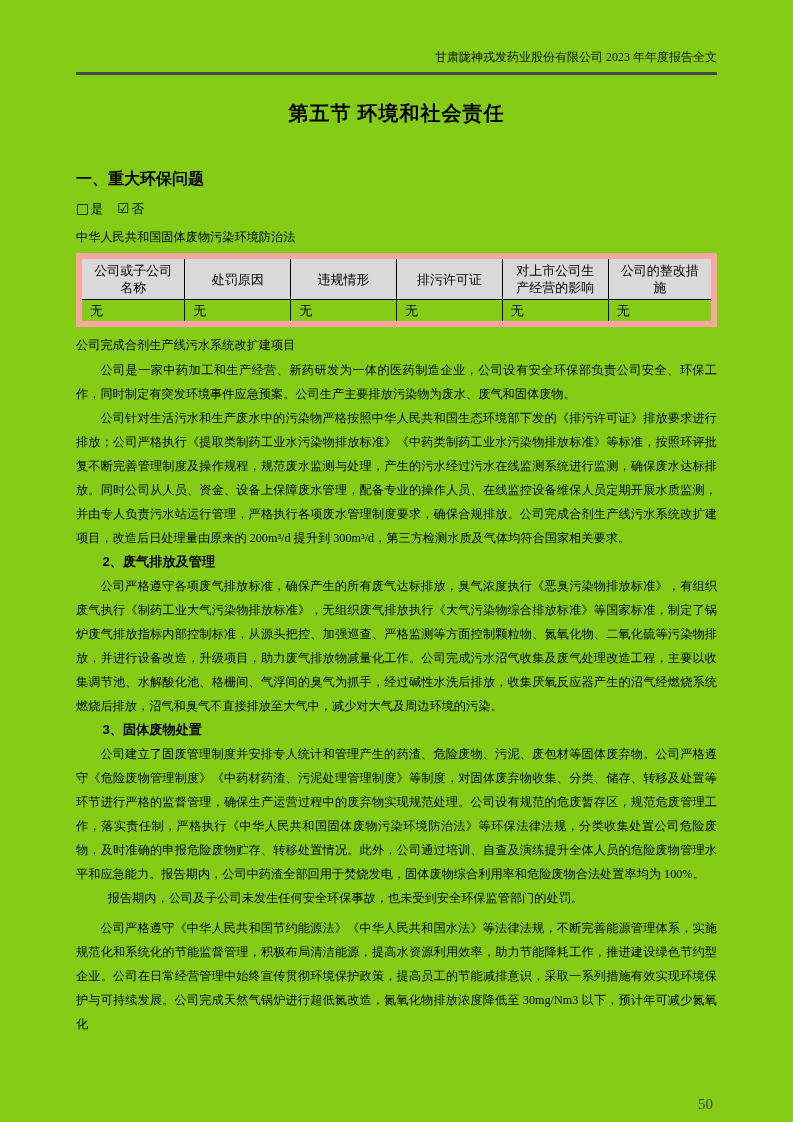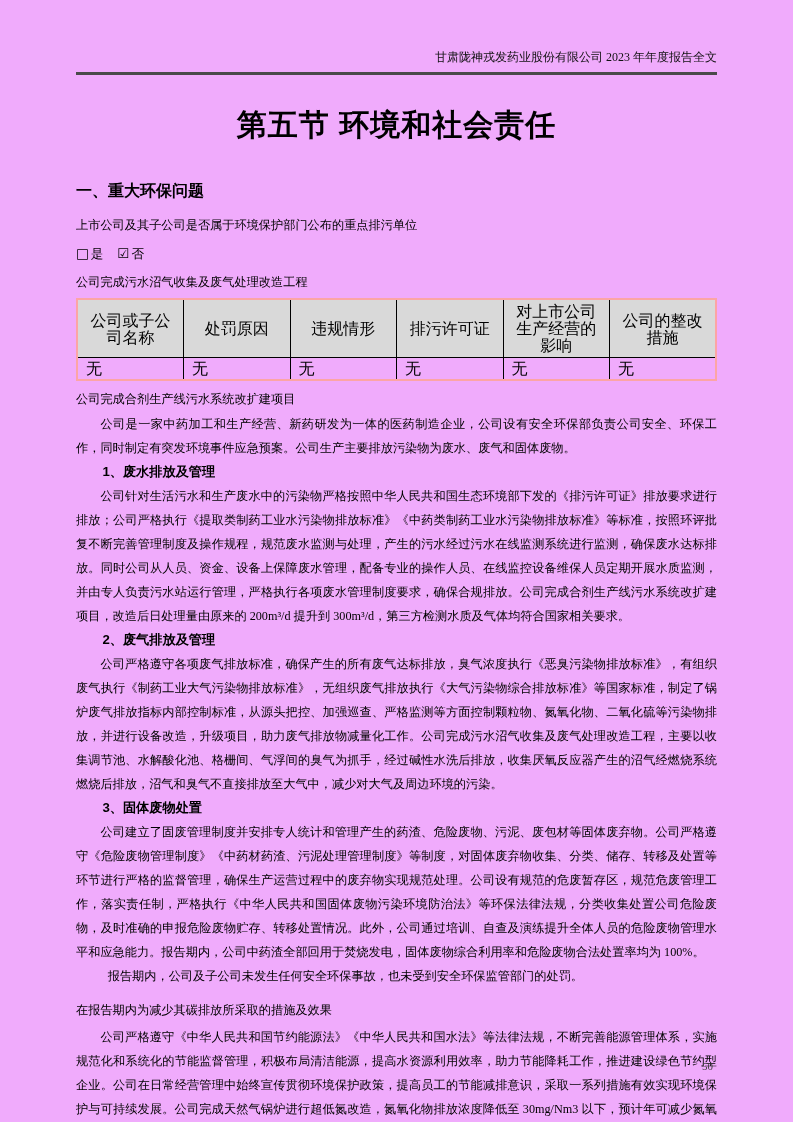--- a/index.html
+++ b/index.html
@@ -1,49 +1,49 @@
 <!DOCTYPE html>
 <html><head>
 <meta charset="utf-8">
 <style>
   html,body { margin:0; padding:0; background:#e8e8e8; }
   .page {
     position:relative;
     width:793px; height:1122px;
     margin:0 auto;
-    background:#f0abfc;
+    background:#84cc16;
     box-sizing:border-box;
     padding:50px 76px 0 76px;
     font-family:"Liberation Serif","DejaVu Serif",serif;
     color:#000;
     overflow:hidden;
   }
   .doc-header { text-align:right; font-size:12px; line-height:14px; color:#111; }
   .header-rule { border:none; border-top:3px solid #4a4a4a; margin:8px 0 0 0; }
   .chapter-title {
-    margin:36px 0 0 0; text-align:center;
-    font-family:Liberation Sans, sans-serif;
-    font-weight:bold; font-size:30px; line-height:28px; letter-spacing:1px;
+    margin:24px 0 0 0; text-align:center;
+    font-family:Liberation Serif, serif;
+    font-weight:bold; font-size:20px; line-height:28px; letter-spacing:1px;
   }
   .section-heading {
     margin:42px 0 0 0;
     font-family:"Liberation Sans","DejaVu Sans",sans-serif;
     font-weight:bold; font-size:16px; line-height:20px;
   }
   .plain { margin:16px 0 0 0; font-size:12.2px; line-height:17px; }
   .plain.tight { margin-top:10px; }
   .plain.gap-top { margin-top:14px; }
   .cb-row { margin:9px 0 0 0; font-size:12.6px; line-height:20px; }
   .cb-item { margin-right:14px; }
   .cb-box { font-family:"DejaVu Sans",sans-serif; font-size:13.5px; margin-right:2px; }
   .penalty-table {
     width:100%; margin-top:7px;
     border-collapse:collapse;
-    border:2px solid #fca5a5;
-    font-size:16px;
+    border:6px solid #fca5a5;
+    font-size:13px;
     table-layout:fixed;
   }
   .penalty-table th {
     background:#d9d9d9;
     border:1px solid #000;
     font-weight:normal;
     text-align:center;
     padding:3px 8px;
     line-height:17px;
   }
@@ -60,45 +60,44 @@
     text-align:justify; text-indent:2em;
   }
   .para.deep-indent { text-indent:2.6em; }
   .sub-heading {
     margin:0; text-indent:2em;
     font-family:"Liberation Sans","DejaVu Sans",sans-serif;
     font-weight:bold; font-size:13.2px; line-height:24px;
   }
   .carbon-para { margin-top:6px; }
   .page-number {
-    position:absolute; top:1060px; right:80px;
-    font-size:11px; color:#444;
+    position:absolute; top:1096px; right:80px;
+    font-size:15px; color:#444;
   }
 </style>
 </head>
 <body>
 
 <div class="page">
 
   <div class="doc-header">
     <span>甘肃陇神戎发药业股份有限公司 2023 年年度报告全文</span>
   </div>
   <hr class="header-rule">
 
   <h1 class="chapter-title">第五节 环境和社会责任</h1>
 
   <h2 class="section-heading">一、重大环保问题</h2>
 
-  <p class="plain">上市公司及其子公司是否属于环境保护部门公布的重点排污单位</p>
 
   <div class="cb-row">
     <span class="cb-item"><span class="cb-box">□</span><span>是</span></span><span class="cb-item"><span class="cb-box">☑</span><span>否</span></span>
   </div>
 
-  <p class="plain tight">公司完成污水沼气收集及废气处理改造工程</p>
+  <p class="plain tight">中华人民共和国固体废物污染环境防治法</p>
 
   <table class="penalty-table">
     <thead>
       <tr>
         <th>公司或子公司名称</th>
         <th>处罚原因</th>
         <th>违规情形</th>
         <th>排污许可证</th>
         <th>对上市公司生产经营的影响</th>
         <th>公司的整改措施</th>
@@ -114,32 +113,30 @@
         <td>无</td>
       </tr>
     </tbody>
   </table>
 
   <p class="plain tight">公司完成合剂生产线污水系统改扩建项目</p>
 
   <div class="body-text">
     <p class="para">公司是一家中药加工和生产经营、新药研发为一体的医药制造企业，公司设有安全环保部负责公司安全、环保工作，同时制定有突发环境事件应急预案。公司生产主要排放污染物为废水、废气和固体废物。</p>
 
-    <h3 class="sub-heading">1、废水排放及管理</h3>
     <p class="para">公司针对生活污水和生产废水中的污染物严格按照中华人民共和国生态环境部下发的《排污许可证》排放要求进行排放；公司严格执行《提取类制药工业水污染物排放标准》《中药类制药工业水污染物排放标准》等标准，按照环评批复不断完善管理制度及操作规程，规范废水监测与处理，产生的污水经过污水在线监测系统进行监测，确保废水达标排放。同时公司从人员、资金、设备上保障废水管理，配备专业的操作人员、在线监控设备维保人员定期开展水质监测，并由专人负责污水站运行管理，严格执行各项废水管理制度要求，确保合规排放。公司完成合剂生产线污水系统改扩建项目，改造后日处理量由原来的 200m³/d 提升到 300m³/d，第三方检测水质及气体均符合国家相关要求。</p>
 
     <h3 class="sub-heading">2、废气排放及管理</h3>
     <p class="para">公司严格遵守各项废气排放标准，确保产生的所有废气达标排放，臭气浓度执行《恶臭污染物排放标准》，有组织废气执行《制药工业大气污染物排放标准》，无组织废气排放执行《大气污染物综合排放标准》等国家标准，制定了锅炉废气排放指标内部控制标准，从源头把控、加强巡查、严格监测等方面控制颗粒物、氮氧化物、二氧化硫等污染物排放，并进行设备改造，升级项目，助力废气排放物减量化工作。公司完成污水沼气收集及废气处理改造工程，主要以收集调节池、水解酸化池、格栅间、气浮间的臭气为抓手，经过碱性水洗后排放，收集厌氧反应器产生的沼气经燃烧系统燃烧后排放，沼气和臭气不直接排放至大气中，减少对大气及周边环境的污染。</p>
 
     <h3 class="sub-heading">3、固体废物处置</h3>
     <p class="para">公司建立了固废管理制度并安排专人统计和管理产生的药渣、危险废物、污泥、废包材等固体废弃物。公司严格遵守《危险废物管理制度》《中药材药渣、污泥处理管理制度》等制度，对固体废弃物收集、分类、储存、转移及处置等环节进行严格的监督管理，确保生产运营过程中的废弃物实现规范处理。公司设有规范的危废暂存区，规范危废管理工作，落实责任制，严格执行《中华人民共和国固体废物污染环境防治法》等环保法律法规，分类收集处置公司危险废物，及时准确的申报危险废物贮存、转移处置情况。此外，公司通过培训、自查及演练提升全体人员的危险废物管理水平和应急能力。报告期内，公司中药渣全部回用于焚烧发电，固体废物综合利用率和危险废物合法处置率均为 100%。</p>
 
     <p class="para deep-indent">报告期内，公司及子公司未发生任何安全环保事故，也未受到安全环保监管部门的处罚。</p>
   </div>
 
-  <p class="plain gap-top">在报告期内为减少其碳排放所采取的措施及效果</p>
 
 
   <p class="para carbon-para">公司严格遵守《中华人民共和国节约能源法》《中华人民共和国水法》等法律法规，不断完善能源管理体系，实施规范化和系统化的节能监督管理，积极布局清洁能源，提高水资源利用效率，助力节能降耗工作，推进建设绿色节约型企业。公司在日常经营管理中始终宣传贯彻环境保护政策，提高员工的节能减排意识，采取一系列措施有效实现环境保护与可持续发展。公司完成天然气锅炉进行超低氮改造，氮氧化物排放浓度降低至 30mg/Nm3 以下，预计年可减少氮氧化</p>
 
   <div class="page-number">50</div>
 
 </div>
 
 </body></html>

